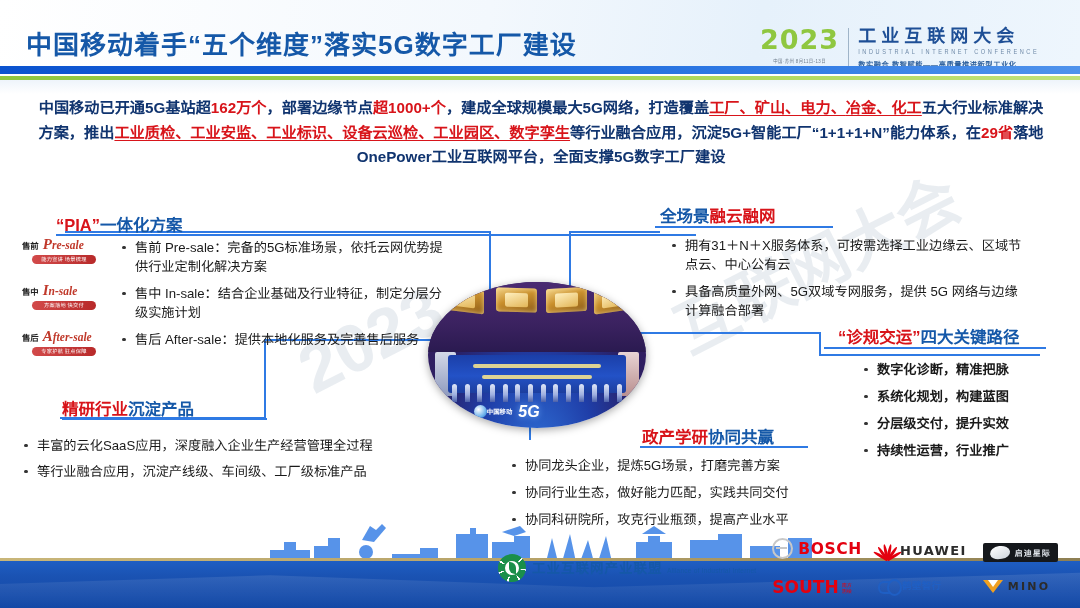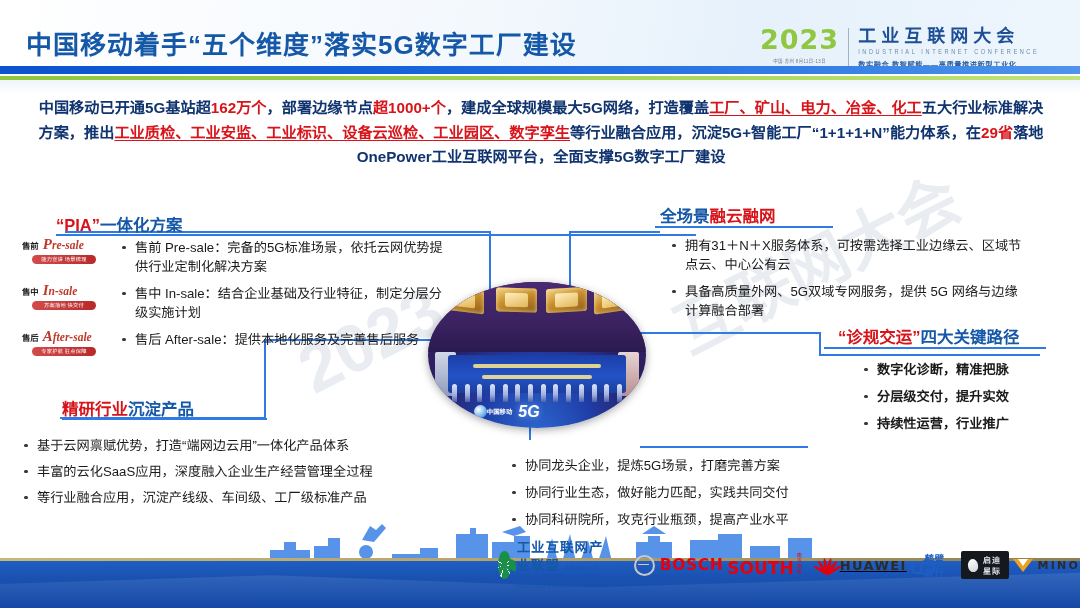--- a/index.html
+++ b/index.html
@@ -136,32 +136,32 @@
     background:conic-gradient(#1a8f4a 0 12%, #ffffff 0 14%, #1a8f4a 0 26%, #ffffff 0 28%,
       #1a8f4a 0 40%, #ffffff 0 42%, #1a8f4a 0 54%, #ffffff 0 56%, #1a8f4a 0 68%,
       #ffffff 0 70%, #1a8f4a 0 82%, #ffffff 0 84%, #1a8f4a 0 100%);
     position:relative;}
   .gear:after{content:"";position:absolute;inset:5px;border-radius:50%;background:#fff;
     border:2.5px solid #1a8f4a;}
   .gear:before{content:"";position:absolute;left:11px;top:8px;width:7px;height:12px;
     border-radius:0 6px 0 6px;background:#1a8f4a;z-index:2;}
   .alliance-txt .a-cn{font-size:13.5px;font-weight:bold;color:#1558a8;letter-spacing:1px;line-height:1.1;}
   .alliance-txt .a-en{font-size:6.6px;color:#1558a8;letter-spacing:.2px;margin-top:2px;}
-  .logo-col{display:flex;flex-direction:row;gap:4px;}
+  .logo-col{display:flex;flex-direction:column;gap:18px;}
   .bosch{display:flex;align-items:center;gap:5px;}
   .bosch-mark{width:17px;height:17px;border-radius:50%;border:2px solid #c8c8c8;position:relative;}
   .bosch-mark:after{content:"";position:absolute;left:2px;top:7px;width:11px;height:1.6px;
     background:#c8c8c8;}
   .bosch-txt{font-size:15.5px;font-weight:bold;color:#e3000f;letter-spacing:.6px;
     font-family:"DejaVu Sans",sans-serif;}
   .south{display:flex;align-items:flex-end;gap:3px;}
   .south-txt{font-size:17px;font-weight:bold;color:#e3000f;letter-spacing:0;
     font-family:"DejaVu Sans",sans-serif;}
   .south-sub{font-size:5px;color:#e3000f;line-height:1.1;padding-bottom:3px;}
-  .huawei{display:flex;align-items:center;gap:5px;text-decoration:underline;}
+  .huawei{display:flex;gap:5px;}
   .hw-mark{width:17px;height:17px;position:relative;}
   .hw-mark i{position:absolute;left:50%;bottom:0;width:3px;height:16px;
     background:#e3000f;border-radius:50% 50% 0 0;transform-origin:50% 100%;}
   .hw-txt{font-size:13px;font-weight:bold;color:#2b2b2b;letter-spacing:1.4px;
     font-family:"DejaVu Sans",sans-serif;}
   .gdzh{display:flex;align-items:center;gap:4px;}
   .gdzh-mark{width:20px;height:13px;position:relative;}
   .gdzh-mark:before{content:"";position:absolute;left:0;top:2px;width:11px;height:9px;
     border:2.2px solid #1f5fc4;border-radius:6px 0 0 6px;border-right:none;}
   .gdzh-mark:after{content:"";position:absolute;left:9px;top:0;width:11px;height:13px;
@@ -265,21 +265,20 @@
     </ul>
   </div>
 
   <div class="sec-head" style="left:62px;top:396px;">
     <span class="r">精研行业</span><span class="b">沉淀产品</span>
   </div>
   <div class="sec-underline" style="left:62px;top:418px;width:205px;"></div>
 
   <div class="bul tight" style="left:20px;top:436px;width:430px;">
     <ul>
-      <li>基于云网禀赋优势，打造“端网边云用”一体化产品体系</li>
       <li>丰富的云化SaaS应用，深度融入企业生产经营管理全过程</li>
       <li>等行业融合应用，沉淀产线级、车间级、工厂级标准产品</li>
     </ul>
   </div>
 
   <div class="sec-head" style="left:660px;top:203px;">
     <span class="b">全场景</span><span class="r">融云融网</span>
   </div>
   <div class="sec-underline" style="left:655px;top:226px;width:178px;"></div>
 
@@ -291,25 +290,29 @@
   </div>
 
   <div class="sec-head" style="left:838px;top:324px;">
     <span class="r">“诊规交运”</span><span class="b">四大关键路径</span>
   </div>
   <div class="sec-underline" style="left:824px;top:347px;width:222px;"></div>
 
   <div class="bul" style="left:860px;top:360px;width:220px;font-weight:bold;">
     <ul>
       <li>数字化诊断，精准把脉</li>
+      <li>系统化规划，构建蓝图</li>
       <li>分层级交付，提升实效</li>
       <li>持续性运营，行业推广</li>
     </ul>
   </div>
 
+  <div class="sec-head" style="left:642px;top:424px;">
+    <span class="r">政产学研</span><span class="b">协同共赢</span>
+  </div>
   <div class="sec-underline" style="left:640px;top:446px;width:168px;"></div>
 
   <div class="bul" style="left:508px;top:456px;width:330px;">
     <ul>
       <li>协同龙头企业，提炼5G场景，打磨完善方案</li>
       <li>协同行业生态，做好能力匹配，实践共同交付</li>
       <li>协同科研院所，攻克行业瓶颈，提高产业水平</li>
     </ul>
   </div>
 

